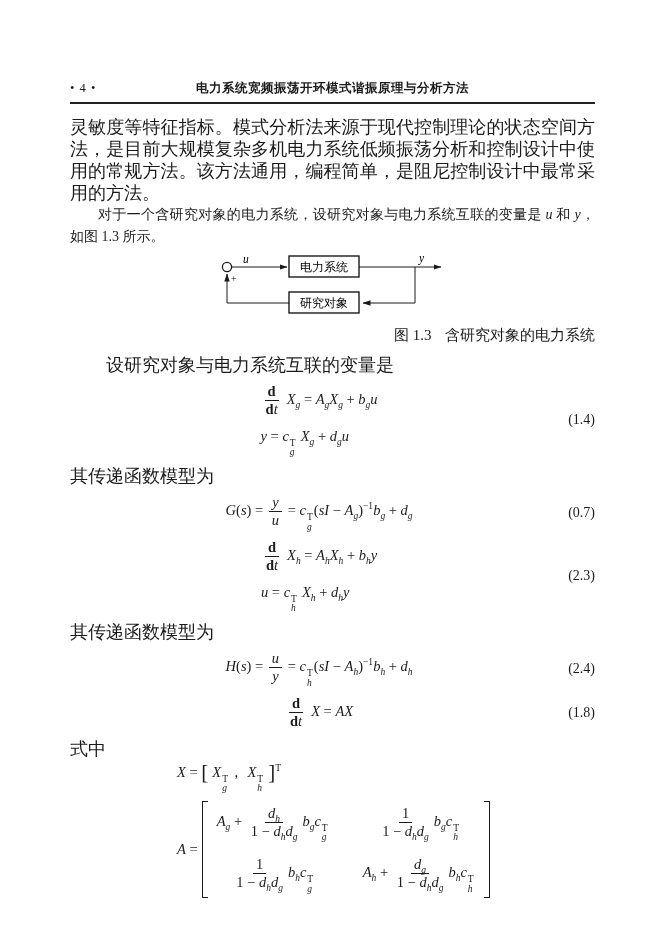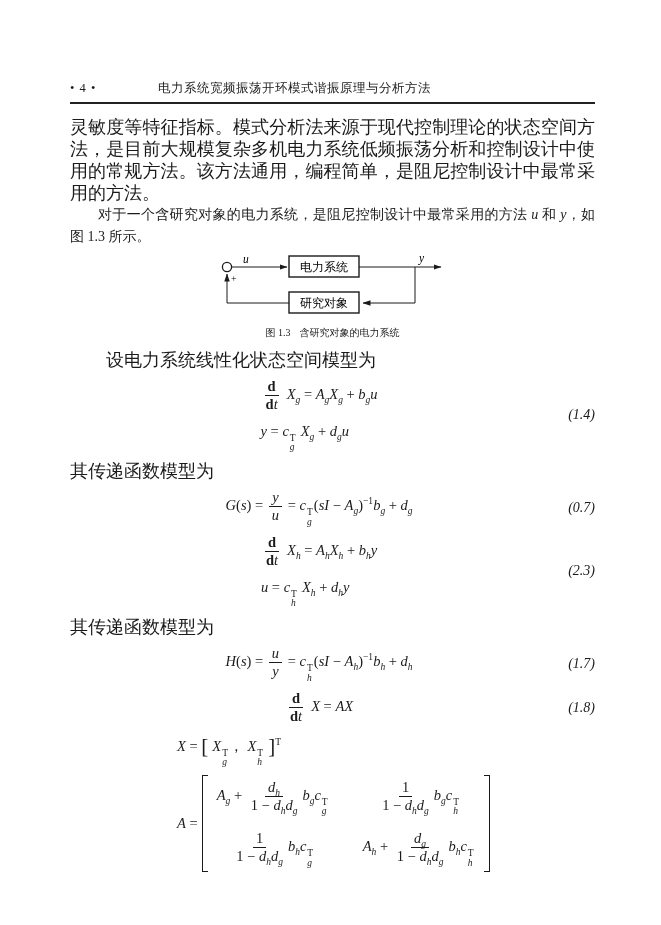--- a/index.html
+++ b/index.html
@@ -12,33 +12,33 @@
     box-sizing:border-box; width:661px; height:925px;
     padding:80px 66px 0 70px; background:#fff;
   }
   
   .header {
     display:flex; align-items:baseline;
     border-bottom:2px solid #222; padding-bottom:5px;
     font-size:12.5px;
   }
   .header-left  { width:88px; letter-spacing:1px; }
-  .header-center{ flex:1; text-align:left; letter-spacing:0.5px; }
+  .header-center{ flex:1; text-align:center; letter-spacing:0.5px;font-weight:bold; }
   .header-right { width:88px; }
   
   .bodytext { margin-top:12px; }
   p.para {
     margin:0; font-size:18px; line-height:22px;
     text-align:justify; text-justify:inter-ideograph;
   }
   p.indent { text-indent:2em; }
   
   .figure { text-align:center; margin:4px 0 0 0; }
   .figure svg { display:inline-block; }
-  .fig-caption { font-size:10px; text-align:center; margin:8px 0 9px 0; }
+  .fig-caption { font-size:15px; text-align:right; margin:8px 0 9px 0; }
   .cap-label { margin-right:0.9em; }
   
   .math { font-size:14.5px; white-space:nowrap; }
   .math .mi { font-style:italic; }
   .math .mb { font-weight:bold; font-style:normal; }
   sub.msub { font-size:9.5px; font-style:italic; line-height:0; }
   sup.msup { font-size:9.5px; font-style:normal; line-height:0; }
   .ss {
     display:inline-flex; flex-direction:column; align-items:flex-start;
     font-size:9.5px; line-height:1; vertical-align:-5px; margin-left:1px; margin-right:1px;
@@ -50,22 +50,22 @@
     vertical-align:middle; margin:0 2px; line-height:1.2;
   }
   .fnum { padding:0 3px; border-bottom:1px solid #1b1b1b; }
   .fden { padding:0 3px; }
   .big-bracket { font-size:1.45em; font-style:normal; vertical-align:-0.1em; }
   .msp { display:inline-block; width:4px; }
   
   .eq-row { display:flex; align-items:center; margin:7px 0; }
   .eq-center { flex:1; display:flex; justify-content:center; }
   .eq-block { display:flex; flex-direction:column; align-items:flex-start; gap:9px; }
-  .eq-num { font-size:14px;font-style:italic; }
-  .eq-left-block { margin-left:107px; margin-top:8px; margin-bottom:4px; }
+  .eq-num { font-size:14px; }
+  .eq-left-block { margin-left:107px; margin-top:0; margin-bottom:4px; }
   
   .matrix-row { display:flex; align-items:center; margin-top:7px; }
   .matrix-wrap { display:inline-flex; align-items:stretch; margin-left:4px; }
   .mbrk { width:5px; border-top:1.6px solid #1b1b1b; border-bottom:1.6px solid #1b1b1b; }
   .mbrk-l { border-left:1.6px solid #1b1b1b; margin-right:5px; }
   .mbrk-r { border-right:1.6px solid #1b1b1b; margin-left:5px; }
   .matrix-grid {
     display:grid; grid-template-columns:auto auto;
     column-gap:34px; row-gap:13px;
     align-items:center; justify-items:center; padding:4px 4px;
@@ -82,21 +82,21 @@
   <div class="header">
     <span class="header-left">• 4 •</span>
     <span class="header-center">电力系统宽频振荡开环模式谐振原理与分析方法</span>
     <span class="header-right"></span>
   </div>
 
   <div class="bodytext">
 
     <p class="para">灵敏度等特征指标。模式分析法来源于现代控制理论的状态空间方法，是目前大规模复杂多机电力系统低频振荡分析和控制设计中使用的常规方法。该方法通用，编程简单，是阻尼控制设计中最常采用的方法。</p>
 
-    <p class="para indent math" style="font-size:14px;white-space:normal;"><span>对于一个含研究对象的电力系统，是阻尼控制设计中最常采用的方法 </span><span class="mi">u</span><span> 和 </span><span class="mi">y</span><span>，如图 1.3 所示。</span></p>
+    <p class="para indent math" style="font-size:14px;white-space:normal;"><span>对于一个含研究对象的电力系统，设研究对象与电力系统互联的变量是 </span><span class="mi">u</span><span> 和 </span><span class="mi">y</span><span>，如图 1.3 所示。</span></p>
 
     <div class="figure">
       <svg width="228" height="62" viewBox="0 0 228 62">
         <defs>
           <marker id="arrR" markerWidth="8" markerHeight="7" refX="7.5" refY="2.75" orient="auto">
             <path d="M0,0 L8,2.75 L0,5.5 z" fill="#1b1b1b"></path>
           </marker>
         </defs>
 
         <circle cx="8" cy="15" r="4.6" fill="none" stroke="#1b1b1b" stroke-width="1.3"></circle>
@@ -116,21 +116,21 @@
         <text class="dg-text" x="105" y="55" text-anchor="middle">研究对象</text>
 
         <polyline points="70,51 8,51 8,22" fill="none" stroke="#1b1b1b" stroke-width="1" marker-end="url(#arrR)"></polyline>
         <text class="dg-text" x="12" y="30" style="font-size:10px;">+</text>
       </svg>
       <div class="fig-caption">
         <span class="cap-label">图 1.3</span><span>含研究对象的电力系统</span>
       </div>
     </div>
 
-    <p class="para indent">设电力系统线性化状态空间模型为</p>
+    <p class="para indent">设研究对象与电力系统互联的变量是</p>
 
     <div class="eq-row">
       <div class="eq-center">
         <div class="eq-block math">
           <span><span class="frac">
                 <span class="fnum"><span class="mb">d</span></span>
                 <span class="fden"><span class="mb">d</span><span class="mi">t</span></span>
               </span><span class="msp"></span><span class="mi">X</span><sub class="msub">g</sub><span> = </span><span class="mi">A</span><sub class="msub">g</sub><span class="mi">X</span><sub class="msub">g</sub><span> + </span><span class="mi">b</span><sub class="msub">g</sub><span class="mi">u</span></span>
           <span><span class="mi">y</span><span> = </span><span class="mi">c</span><span class="ss">
                 <span class="ss-sup">T</span>
@@ -178,34 +178,35 @@
     <div class="eq-row">
       <div class="eq-center">
         <span class="math"><span class="mi">H</span><span>(</span><span class="mi">s</span><span>) = </span><span class="frac">
               <span class="fnum"><span class="mi">u</span></span>
               <span class="fden"><span class="mi">y</span></span>
             </span><span> = </span><span class="mi">c</span><span class="ss">
               <span class="ss-sup">T</span>
               <span class="ss-sub">h</span>
             </span><span>(</span><span class="mi">s</span><span class="mi">I</span><span> − </span><span class="mi">A</span><sub class="msub">h</sub><span>)</span><sup class="msup">−1</sup><span class="mi">b</span><sub class="msub">h</sub><span> + </span><span class="mi">d</span><sub class="msub">h</sub></span>
       </div>
-      <span class="eq-num">(1.7)</span>
+      <span class="eq-num">(2.4)</span>
     </div>
 
 
     <div class="eq-row">
       <div class="eq-center">
         <span class="math"><span class="frac">
               <span class="fnum"><span class="mb">d</span></span>
               <span class="fden"><span class="mb">d</span><span class="mi">t</span></span>
             </span><span class="msp"></span><span class="mi">X</span><span> = </span><span class="mi">A</span><span class="mi">X</span></span>
       </div>
       <span class="eq-num">(1.8)</span>
     </div>
 
+    <p class="para">式中</p>
 
     <div class="eq-left-block math"><span class="mi">X</span><span> = </span><span class="big-bracket">[</span><span class="msp"></span><span class="mi">X</span><span class="ss">
           <span class="ss-sup">T</span>
           <span class="ss-sub">g</span>
         </span><span>，</span><span class="msp"></span><span class="mi">X</span><span class="ss">
           <span class="ss-sup">T</span>
           <span class="ss-sub">h</span>
         </span><span class="msp"></span><span class="big-bracket">]</span><sup class="msup">T</sup></div>
 
     <div class="matrix-row eq-left-block math">

